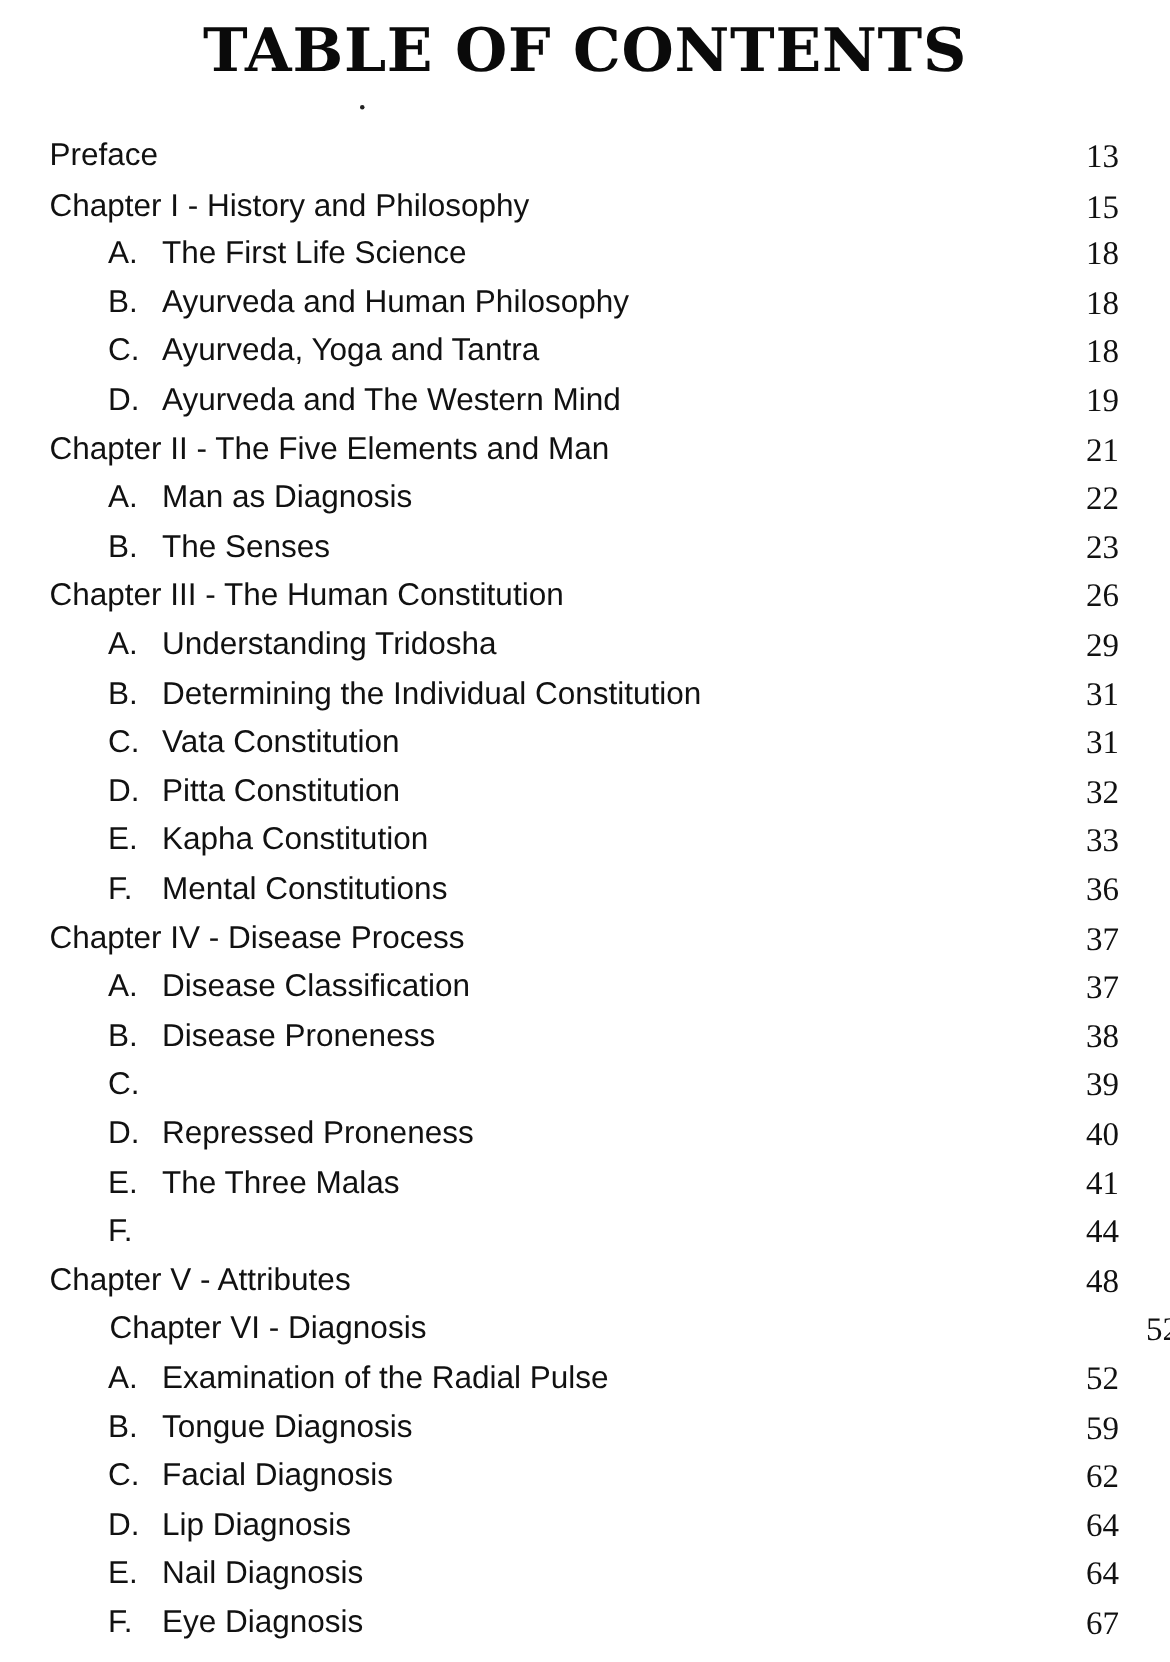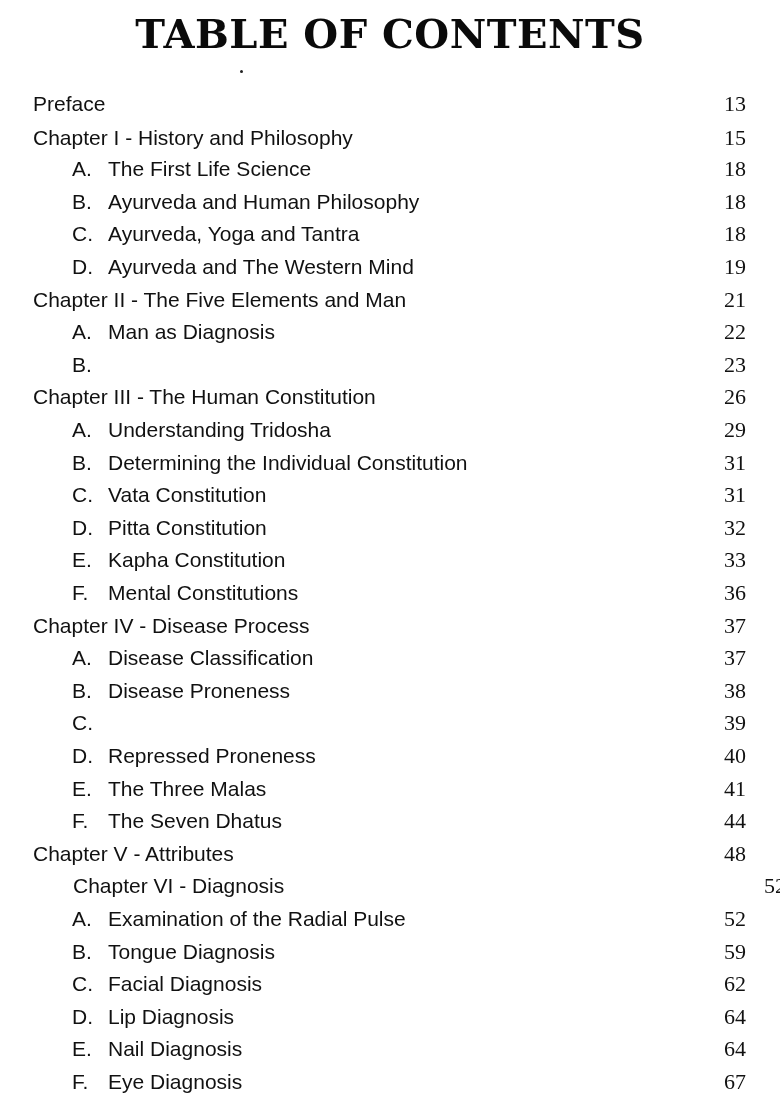--- a/index.html
+++ b/index.html
@@ -95,20 +95,21 @@
         <div class="label-wrap">
           <span class="letter">A.</span>
           <span class="label">Man as Diagnosis</span>
         </div>
         <div class="dots" style="left: 316px;"></div>
         <span class="page-num">22</span>
       </div>
       <div class="row section" style="top: 260.8px;">
         <div class="label-wrap">
           <span class="letter">B.</span>
+          <span class="label">The Senses</span>
         </div>
         <div class="dots" style="left: 234px;"></div>
         <span class="page-num">23</span>
       </div>
       <div class="row chapter" style="top: 293.4px;">
         <div class="label-wrap">
           <span class="label">Chapter III - The Human Constitution</span>
         </div>
         <div class="dots" style="left: 424px;"></div>
         <span class="page-num">26</span>
@@ -203,21 +204,20 @@
         <div class="label-wrap">
           <span class="letter">E.</span>
           <span class="label">The Three Malas</span>
         </div>
         <div class="dots" style="left: 286px;"></div>
         <span class="page-num">41</span>
       </div>
       <div class="row section" style="top: 717.2px;">
         <div class="label-wrap">
           <span class="letter">F.</span>
-          <span class="label">The Seven Dhatus</span>
         </div>
         <div class="dots" style="left: 302px;"></div>
         <span class="page-num">44</span>
       </div>
       <div class="row chapter" style="top: 749.8px;">
         <div class="label-wrap">
           <span class="label">Chapter V - Attributes</span>
         </div>
         <div class="dots" style="left: 272px;"></div>
         <span class="page-num">48</span>

